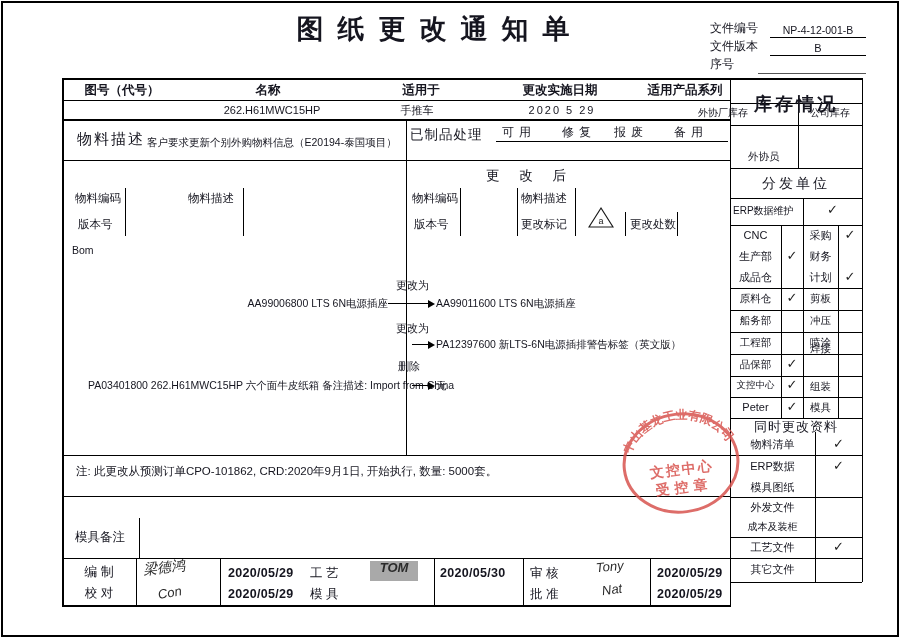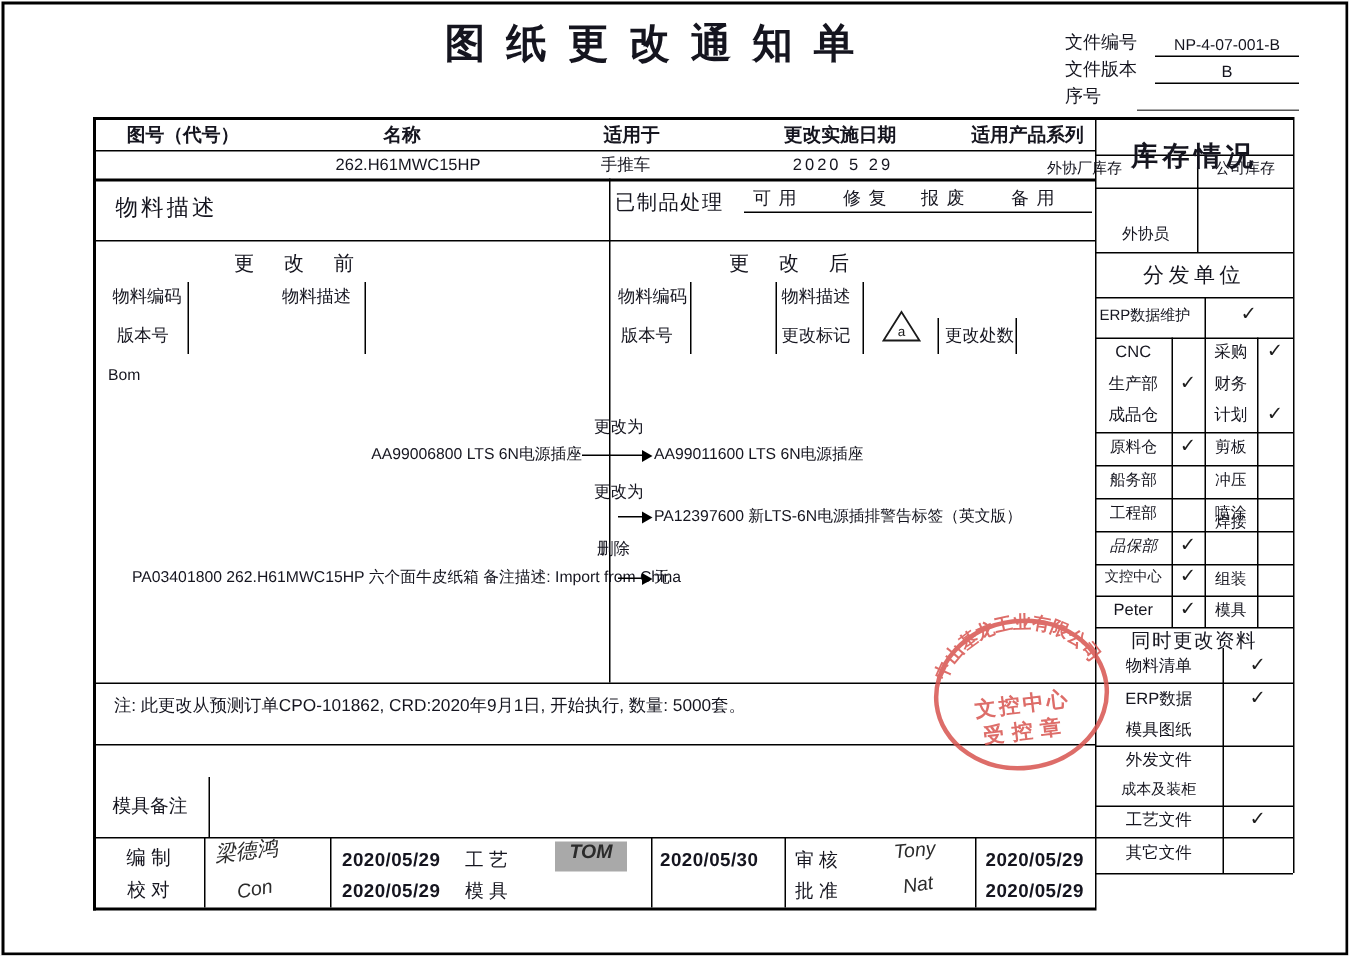--- a/index.html
+++ b/index.html
@@ -19,21 +19,21 @@
       border-bottom:4px solid transparent;border-left:7px solid #000;}
 </style>
 </head>
 <body>
 
 <div class="page">
   <div class="frame"></div>
 
   <div class="t c bold" style="left:250px;top:14px;width:380px;font-size:27px;letter-spacing:14px;">图纸更改通知单</div>
   <div class="t" style="left:710px;top:22px;font-size:12px;">文件编号</div>
-  <div class="t c" style="left:772px;top:24px;width:92px;font-size:10.5px;">NP-4-07-001-B</div>
+  <div class="t c" style="left:772px;top:24px;width:92px;font-size:10.5px;">NP-4-12-001-B</div>
   <div class="h" style="left:770px;top:37px;width:96px;"></div>
   <div class="t" style="left:710px;top:40px;font-size:12px;">文件版本</div>
   <div class="t c" style="left:772px;top:42px;width:92px;font-size:11px;">B</div>
   <div class="h" style="left:770px;top:55px;width:96px;"></div>
   <div class="t" style="left:710px;top:58px;font-size:12px;">序号</div>
   <div class="h" style="left:758px;top:73px;width:108px;background:#555;"></div>
 
   <div class="h" style="left:62px;top:78px;width:800px;height:2px;"></div>
   <div class="h" style="left:62px;top:100px;width:668px;"></div>
   <div class="h" style="left:62px;top:119px;width:668px;height:2px;"></div>
@@ -49,28 +49,28 @@
   <div class="t c bold" style="left:67px;top:83px;width:110px;font-size:12.5px;">图号（代号）</div>
   <div class="t c bold" style="left:213px;top:83px;width:110px;font-size:12.5px;">名称</div>
   <div class="t c bold" style="left:366px;top:83px;width:110px;font-size:12.5px;">适用于</div>
   <div class="t c bold" style="left:505px;top:83px;width:110px;font-size:12.5px;">更改实施日期</div>
   <div class="t c bold" style="left:630px;top:83px;width:110px;font-size:12.5px;">适用产品系列</div>
   <div class="t c" style="left:217px;top:104px;width:110px;font-size:11px;">262.H61MWC15HP</div>
   <div class="t c" style="left:362px;top:104px;width:110px;font-size:11px;">手推车</div>
   <div class="t c" style="left:507px;top:104px;width:110px;font-size:11px;letter-spacing:2px;">2020 5 29</div>
 
   <div class="t" style="left:77px;top:130px;font-size:15px;letter-spacing:2px;">物料描述</div>
+  <div class="t" style="left:147px;top:136px;font-size:10.5px;">客户要求更新个别外购物料信息（E20194-泰国项目）</div>
   <div class="t" style="left:410px;top:127px;font-size:13.5px;letter-spacing:1px;">已制品处理</div>
   <div class="t" style="left:502px;top:126px;font-size:12px;letter-spacing:5px;">可用</div>
   <div class="t" style="left:562px;top:126px;font-size:12px;letter-spacing:5px;">修复</div>
   <div class="t" style="left:614px;top:126px;font-size:12px;letter-spacing:5px;">报废</div>
   <div class="t" style="left:674px;top:126px;font-size:12px;letter-spacing:5px;">备用</div>
   <div class="h" style="left:496px;top:141px;width:232px;"></div>
 
-  <div class="t c" style="left:120px;top:168px;width:160px;font-size:13.5px;letter-spacing:8px;">更 改 前</div>
   <div class="t c" style="left:450px;top:168px;width:160px;font-size:13.5px;letter-spacing:8px;">更 改 后</div>
 
   <div class="t" style="left:75px;top:192px;font-size:11.5px;">物料编码</div>
   <div class="t" style="left:188px;top:192px;font-size:11.5px;">物料描述</div>
   <div class="t" style="left:78px;top:218px;font-size:11.5px;">版本号</div>
   <div class="v" style="left:125px;top:188px;height:48px;"></div>
   <div class="v" style="left:243px;top:188px;height:48px;"></div>
 
   <div class="t" style="left:412px;top:192px;font-size:11.5px;">物料编码</div>
   <div class="t" style="left:521px;top:192px;font-size:11.5px;">物料描述</div>
@@ -177,21 +177,21 @@
   <div class="t c" style="left:803px;top:271px;width:35px;font-size:11px;">计划</div>
   <div class="t c chk" style="left:838px;top:270px;width:24px;">✓</div>
 
   <div class="t c" style="left:730px;top:292px;width:51px;font-size:10.5px;">原料仓</div>
   <div class="t c chk" style="left:781px;top:291px;width:22px;">✓</div>
   <div class="t c" style="left:803px;top:292px;width:35px;font-size:10.5px;">剪板</div>
   <div class="t c" style="left:730px;top:314px;width:51px;font-size:10.5px;">船务部</div>
   <div class="t c" style="left:803px;top:314px;width:35px;font-size:10.5px;">冲压</div>
   <div class="t c" style="left:730px;top:336px;width:51px;font-size:10.5px;">工程部</div>
   <div class="t c" style="left:803px;top:336px;width:35px;font-size:10.5px;">喷涂</div>
-  <div class="t c" style="left:730px;top:358px;width:51px;font-size:10.5px;font-style:italic;">品保部</div>
+  <div class="t c" style="left:730px;top:358px;width:51px;font-size:10.5px;">品保部</div>
   <div class="t c chk" style="left:781px;top:357px;width:22px;">✓</div>
   <div class="t c" style="left:803px;top:342px;width:35px;font-size:10.5px;">焊接</div>
   <div class="t c" style="left:730px;top:380px;width:51px;font-size:9.5px;">文控中心</div>
   <div class="t c chk" style="left:781px;top:378px;width:22px;">✓</div>
   <div class="t c" style="left:803px;top:380px;width:35px;font-size:10.5px;">组装</div>
   <div class="t c" style="left:730px;top:401px;width:51px;font-size:11px;">Peter</div>
   <div class="t c chk" style="left:781px;top:400px;width:22px;">✓</div>
   <div class="t c" style="left:803px;top:401px;width:35px;font-size:10.5px;">模具</div>
 
   <div class="t c" style="left:730px;top:420px;width:132px;font-size:13px;letter-spacing:1px;">同时更改资料</div>

